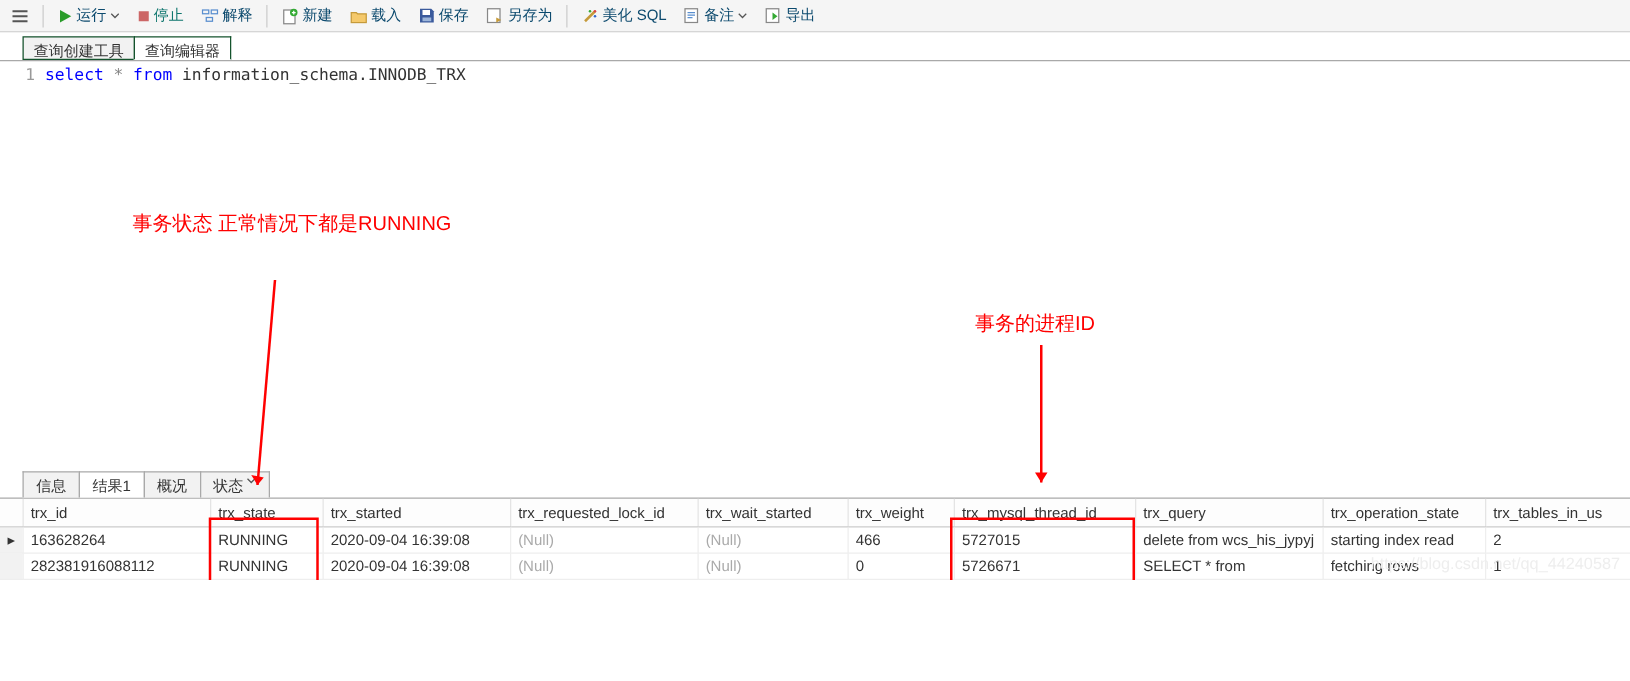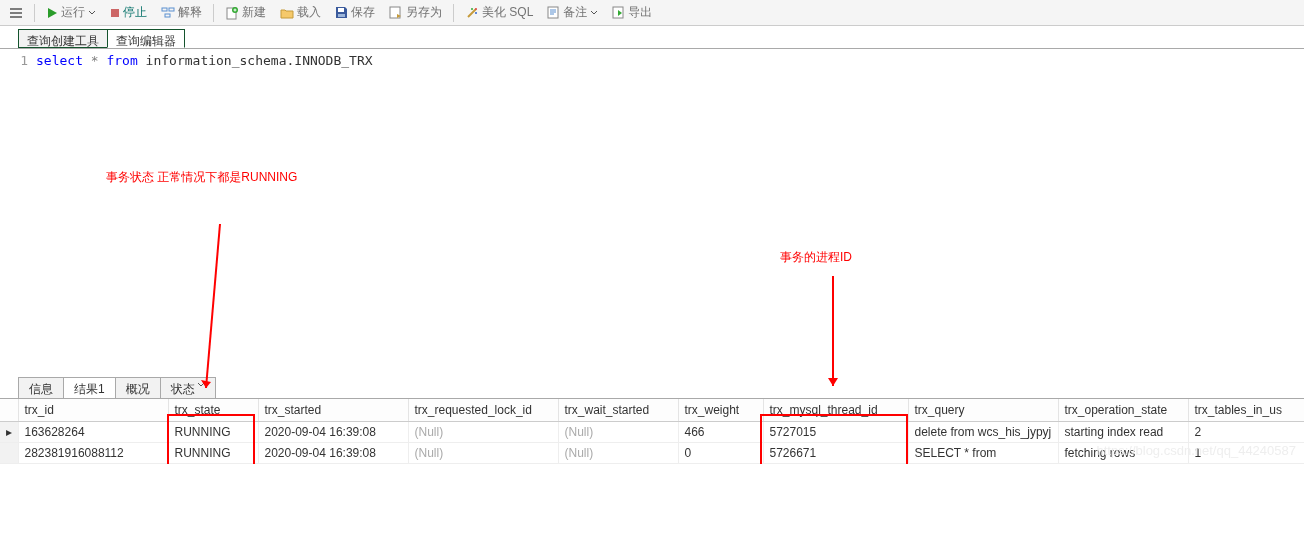--- a/index.html
+++ b/index.html
@@ -20,21 +20,21 @@
     padding-left: 4px;
     background: #f5f5f5;
     gap: 4px;
   }
   .tb-btn {
     display: flex;
     align-items: center;
     gap: 3px;
     padding: 2px 5px;
     cursor: pointer;
-    color: #737373;
+    color: #0c4a6e;
   }
   .tb-btn svg { flex: none; }
   .tb-sep {
     width: 1px;
     height: 18px;
     background: #ccc;
     margin: 0 2px;
   }
   .disabled { color: #0f766e; }
   .tabs {
@@ -72,21 +72,21 @@
     color: #999;
     padding-right: 8px;
   }
   .code { flex: 1; }
   .kw-blue { color: #0000ff; }
   .kw-grey { color: #808080; }
   .annotation {
     position: absolute;
     color: #ff0000;
     font-family: "Microsoft YaHei", Arial, sans-serif;
-    font-size: 12px;
+    font-size: 16px;
     line-height: 1.5;
     font-weight: 400;
   }
   .arrow {
     position: absolute;
     pointer-events: none;
   }
   .result-tabs {
     display: flex;
     padding-left: 18px;

